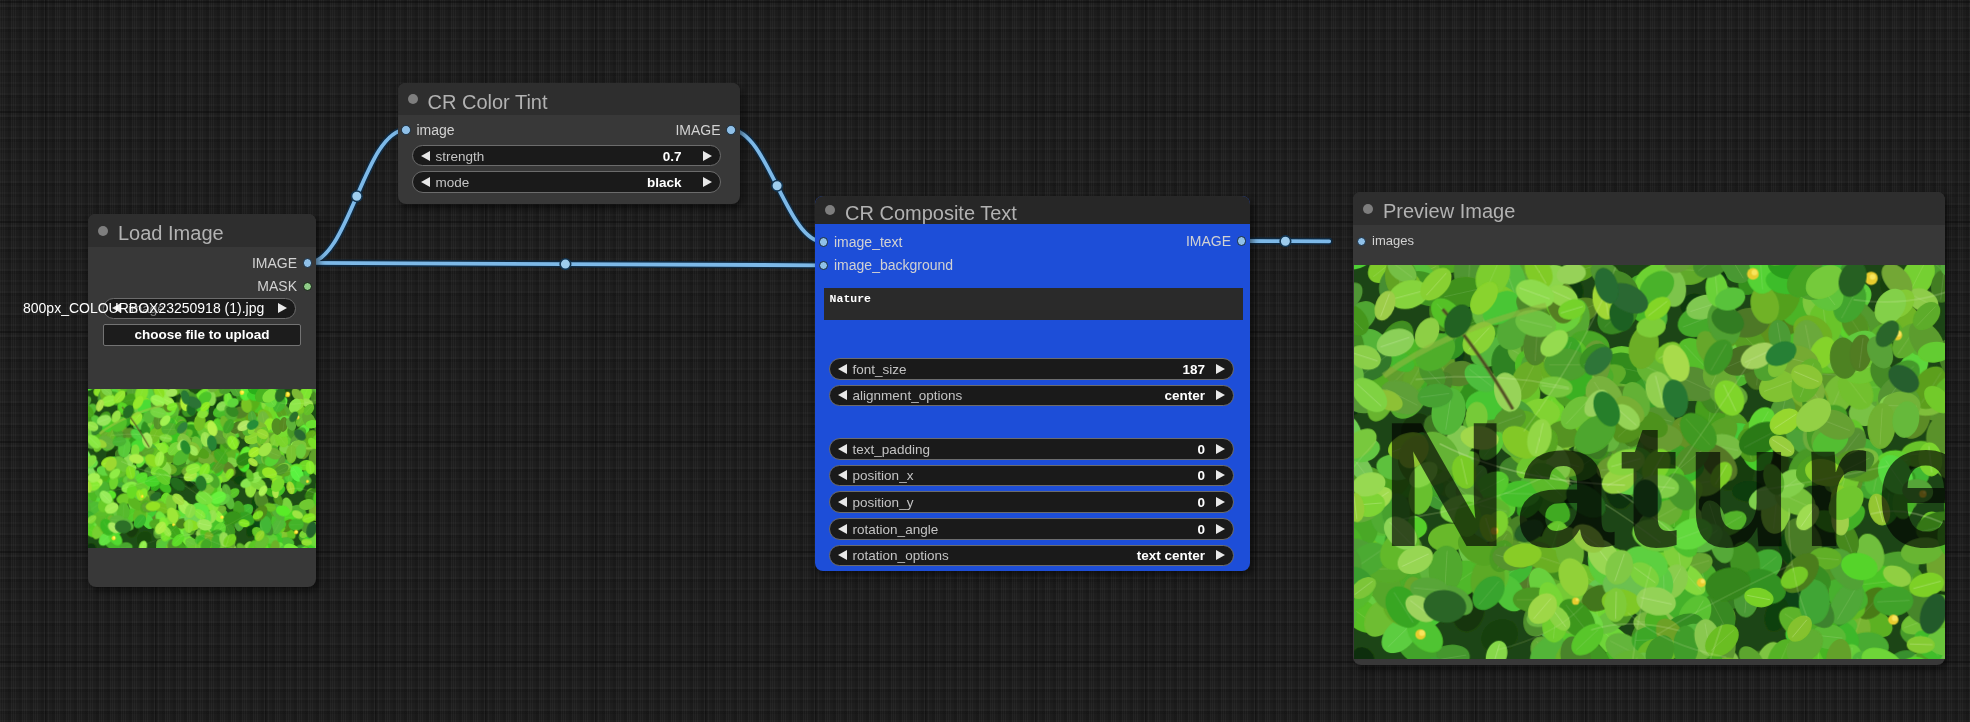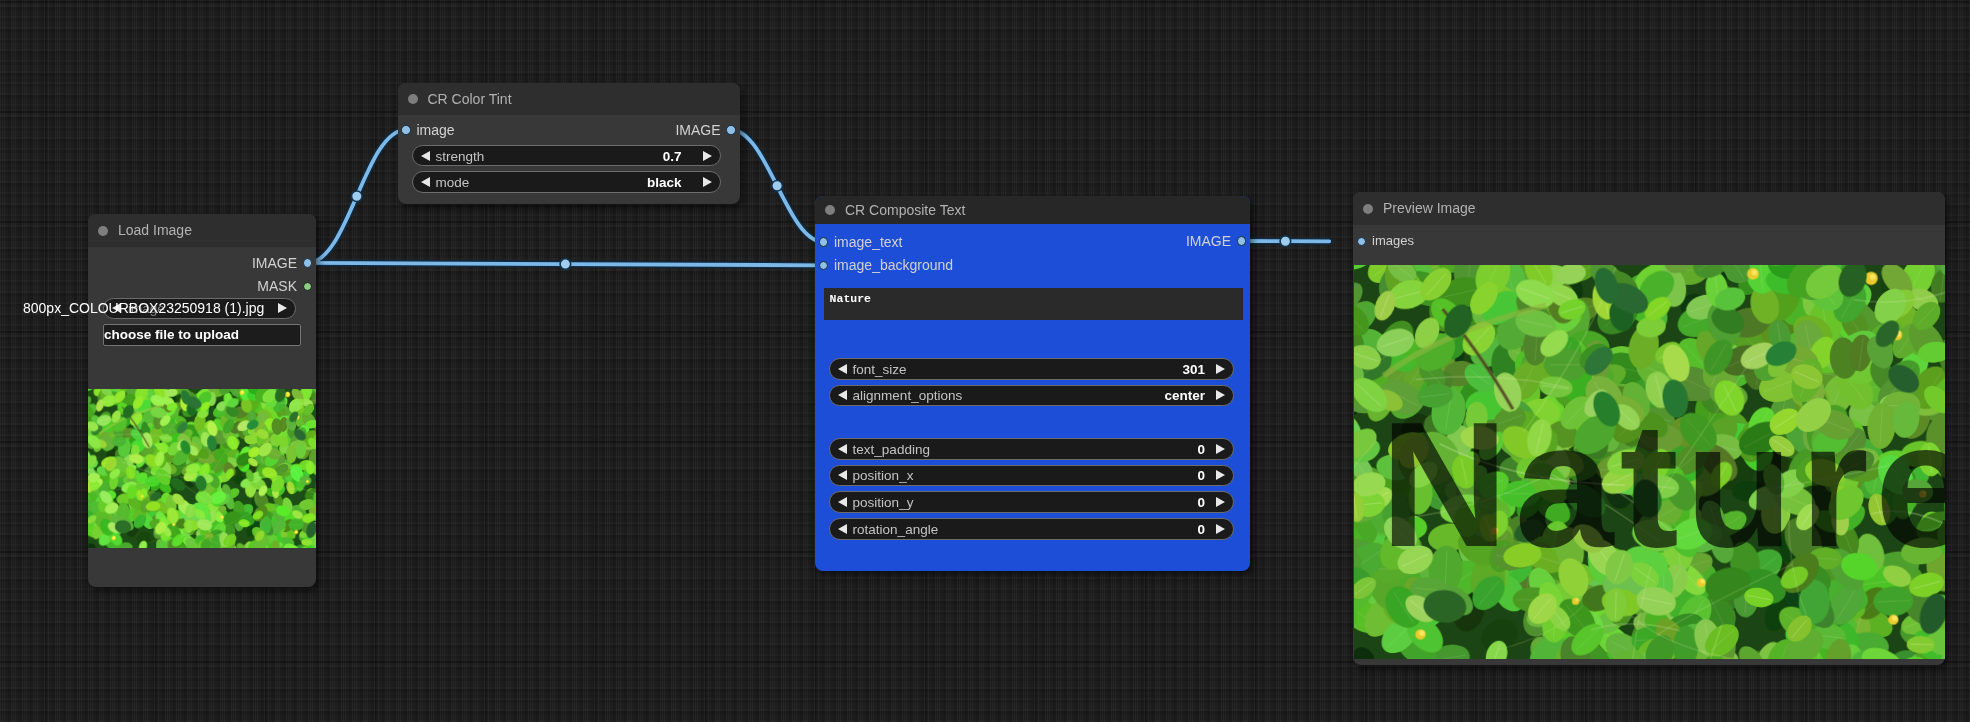--- a/index.html
+++ b/index.html
@@ -8,21 +8,21 @@
  linear-gradient(0deg, rgba(0,0,0,0.30) 0 2px, transparent 2px),
  repeating-linear-gradient(90deg, rgba(255,255,255,0.030) 0 1px, transparent 1px 2px, rgba(255,255,255,0.030) 2px 3px, transparent 3px 4px, rgba(255,255,255,0.030) 4px 5px, transparent 5px 8px, rgba(0,0,0,0.10) 8px 11px),
  repeating-linear-gradient(0deg, rgba(255,255,255,0.020) 0 2px, transparent 2px 8px, rgba(0,0,0,0.10) 8px 11px),
  repeating-linear-gradient(0deg, rgba(0,0,0,0.06) 0 11px, transparent 11px 22px);
 background-size:110px 110px,110px 110px,auto,auto,auto;
 background-position:45px 0,0 3px,0 0,0 0,0 0;}
 .links{position:absolute;left:0;top:0}
 .node{position:absolute;border-radius:8px;background:#383838;box-shadow:3px 4px 7px rgba(0,0,0,0.5)}
 .hdr{position:absolute;left:0;top:0;right:0;background:#2e2e2e;border-radius:8px 8px 0 0;}
 .hdot{position:absolute;width:10px;height:10px;border-radius:50%;background:#7e7e7e}
-.title{position:absolute;color:#b2b2b2;font-size:14px;white-space:nowrap}
+.title{position:absolute;color:#b2b2b2;font-size:20px;white-space:nowrap}
 .slotdot{position:absolute;width:9.5px;height:9.5px;border-radius:50%;}
 .blue{background:#8fc0e8;border:1.6px solid #16293a}
 .green{background:#8fcb87;border:1.6px solid #101c10}
 .slbl{position:absolute;color:#d2d2d2;font-size:14px;white-space:nowrap}
 .pill{position:absolute;background:#1a1a1a;border:1px solid #6c6c6c;border-radius:11px;text-align:right;}
 .wlbl{position:absolute;color:#c4c4c4;font-size:13.5px;white-space:nowrap;top:50%;transform:translateY(-50%)}
 .wval{position:absolute;color:#fff;font-size:13.5px;font-weight:bold;white-space:nowrap;top:50%;transform:translateY(-50%)}
 .arl{position:absolute;width:0;height:0;border-style:solid;border-width:5.5px 9px 5.5px 0;border-color:transparent #e8e8e8 transparent transparent;top:50%;transform:translateY(-50%);left:8px}
 .arr{position:absolute;width:0;height:0;border-style:solid;border-width:5.5px 0 5.5px 9px;border-color:transparent transparent transparent #e8e8e8;top:50%;transform:translateY(-50%);right:8px}
 </style></head><body>
@@ -1558,21 +1558,21 @@
 <div class="slotdot blue" style="left:214.75px;top:44.14999999999998px"></div>
     <div class="slbl" style="right:19px;top:40.89999999999998px;font-size:14px">IMAGE</div>
 <div class="slotdot green" style="left:214.75px;top:67.64999999999998px"></div>
     <div class="slbl" style="right:19px;top:64.39999999999998px;font-size:14px">MASK</div>
 <div class="pill" style="left:15px;top:83.5px;width:193px;height:21.5px">
       <span class="arl"></span>
       <span class="arr"></span>
       <span class="wlbl" style="left:24px;color:#8a8a8a">image</span>
     </div>
 <div style="position:absolute;top:83.5px;height:21.5px;line-height:21.5px;right:53px;color:#fff;font-size:14px;white-space:nowrap;text-align:center;left:-65px">800px_COLOURBOX23250918 (1).jpg</div>
-<div style="position:absolute;left:15px;top:110px;width:198px;height:22px;background:#1c1c1c;border:1px solid #737373;border-radius:2px;color:#fff;font-weight:bold;font-size:13.5px;text-align:left;line-height:20px">choose file to upload</div>
+<div style="position:absolute;left:15px;top:110px;width:198px;height:22px;background:#1c1c1c;border:1px solid #737373;border-radius:2px;color:#fff;font-weight:bold;font-size:13.5px;text-align:center;line-height:20px">choose file to upload</div>
 <svg style="position:absolute;left:0px;top:175px;filter:brightness(1.1) saturate(1.05)" width="228" height="159" viewBox="0 0 228 159" preserveAspectRatio="none">
       <g transform="scale(0.2850,0.2983)">
         <use href="#leaves"></use>
       </g>
     </svg>
 </div>
 <div class="node" style="left:397.5px;top:83px;width:342px;height:121px">
 <div class="hdr" style="height:32px;background:#2e2e2e"></div>
     <div class="hdot" style="left:10px;top:11.0px"></div>
     <div class="title" style="left:30px;top:7.5px">CR Color Tint</div>
@@ -1601,21 +1601,21 @@
     <div class="slbl" style="left:19px;top:37.80000000000001px;font-size:14px">image_text</div>
 <div class="slotdot blue" style="left:3.75px;top:64.55000000000001px"></div>
     <div class="slbl" style="left:19px;top:61.30000000000001px;font-size:14px">image_background</div>
 <div class="slotdot blue" style="left:421.75px;top:40.25px"></div>
     <div class="slbl" style="right:19px;top:37px;font-size:14px">IMAGE</div>
 <div style="position:absolute;left:8.6px;top:92px;width:419px;height:32px;background:#2a2a2a;color:#fff;font-family:'Liberation Mono',monospace;font-weight:bold;font-size:11.5px;padding:4px 6px">Nature</div>
 <div class="pill" style="left:13.6px;top:161.95px;width:405.5px;height:21.7px">
       <span class="arl"></span>
       <span class="arr"></span>
       <span class="wlbl" style="left:23px">font_size</span>
-      <span class="wval" style="right:28px">301</span>
+      <span class="wval" style="right:28px">187</span>
     </div>
 <div class="pill" style="left:13.6px;top:188.60000000000002px;width:405.5px;height:21.7px">
       <span class="arl"></span>
       <span class="arr"></span>
       <span class="wlbl" style="left:23px">alignment_options</span>
       <span class="wval" style="right:28px">center</span>
     </div>
 <div class="pill" style="left:13.6px;top:241.89999999999998px;width:405.5px;height:21.7px">
       <span class="arl"></span>
       <span class="arr"></span>
@@ -1633,20 +1633,26 @@
       <span class="arr"></span>
       <span class="wlbl" style="left:23px">position_y</span>
       <span class="wval" style="right:28px">0</span>
     </div>
 <div class="pill" style="left:13.6px;top:321.85px;width:405.5px;height:21.7px">
       <span class="arl"></span>
       <span class="arr"></span>
       <span class="wlbl" style="left:23px">rotation_angle</span>
       <span class="wval" style="right:28px">0</span>
     </div>
+<div class="pill" style="left:13.6px;top:348.5px;width:405.5px;height:21.7px">
+      <span class="arl"></span>
+      <span class="arr"></span>
+      <span class="wlbl" style="left:23px">rotation_options</span>
+      <span class="wval" style="right:28px">text center</span>
+    </div>
 </div>
 <div class="node" style="left:1353px;top:192px;width:592px;height:472.5px">
 <div class="hdr" style="height:33px;background:#2e2e2e"></div>
     <div class="hdot" style="left:10px;top:11.5px"></div>
     <div class="title" style="left:30px;top:8.0px">Preview Image</div>
 <div class="slotdot blue" style="left:3.75px;top:44.55000000000001px"></div>
     <div class="slbl" style="left:19px;top:41.30000000000001px;font-size:13px">images</div>
 <svg style="position:absolute;left:0.5px;top:73px" width="591" height="394" viewBox="0 0 591 394">
       <g transform="scale(0.7388)">
         <use href="#leaves"></use>

